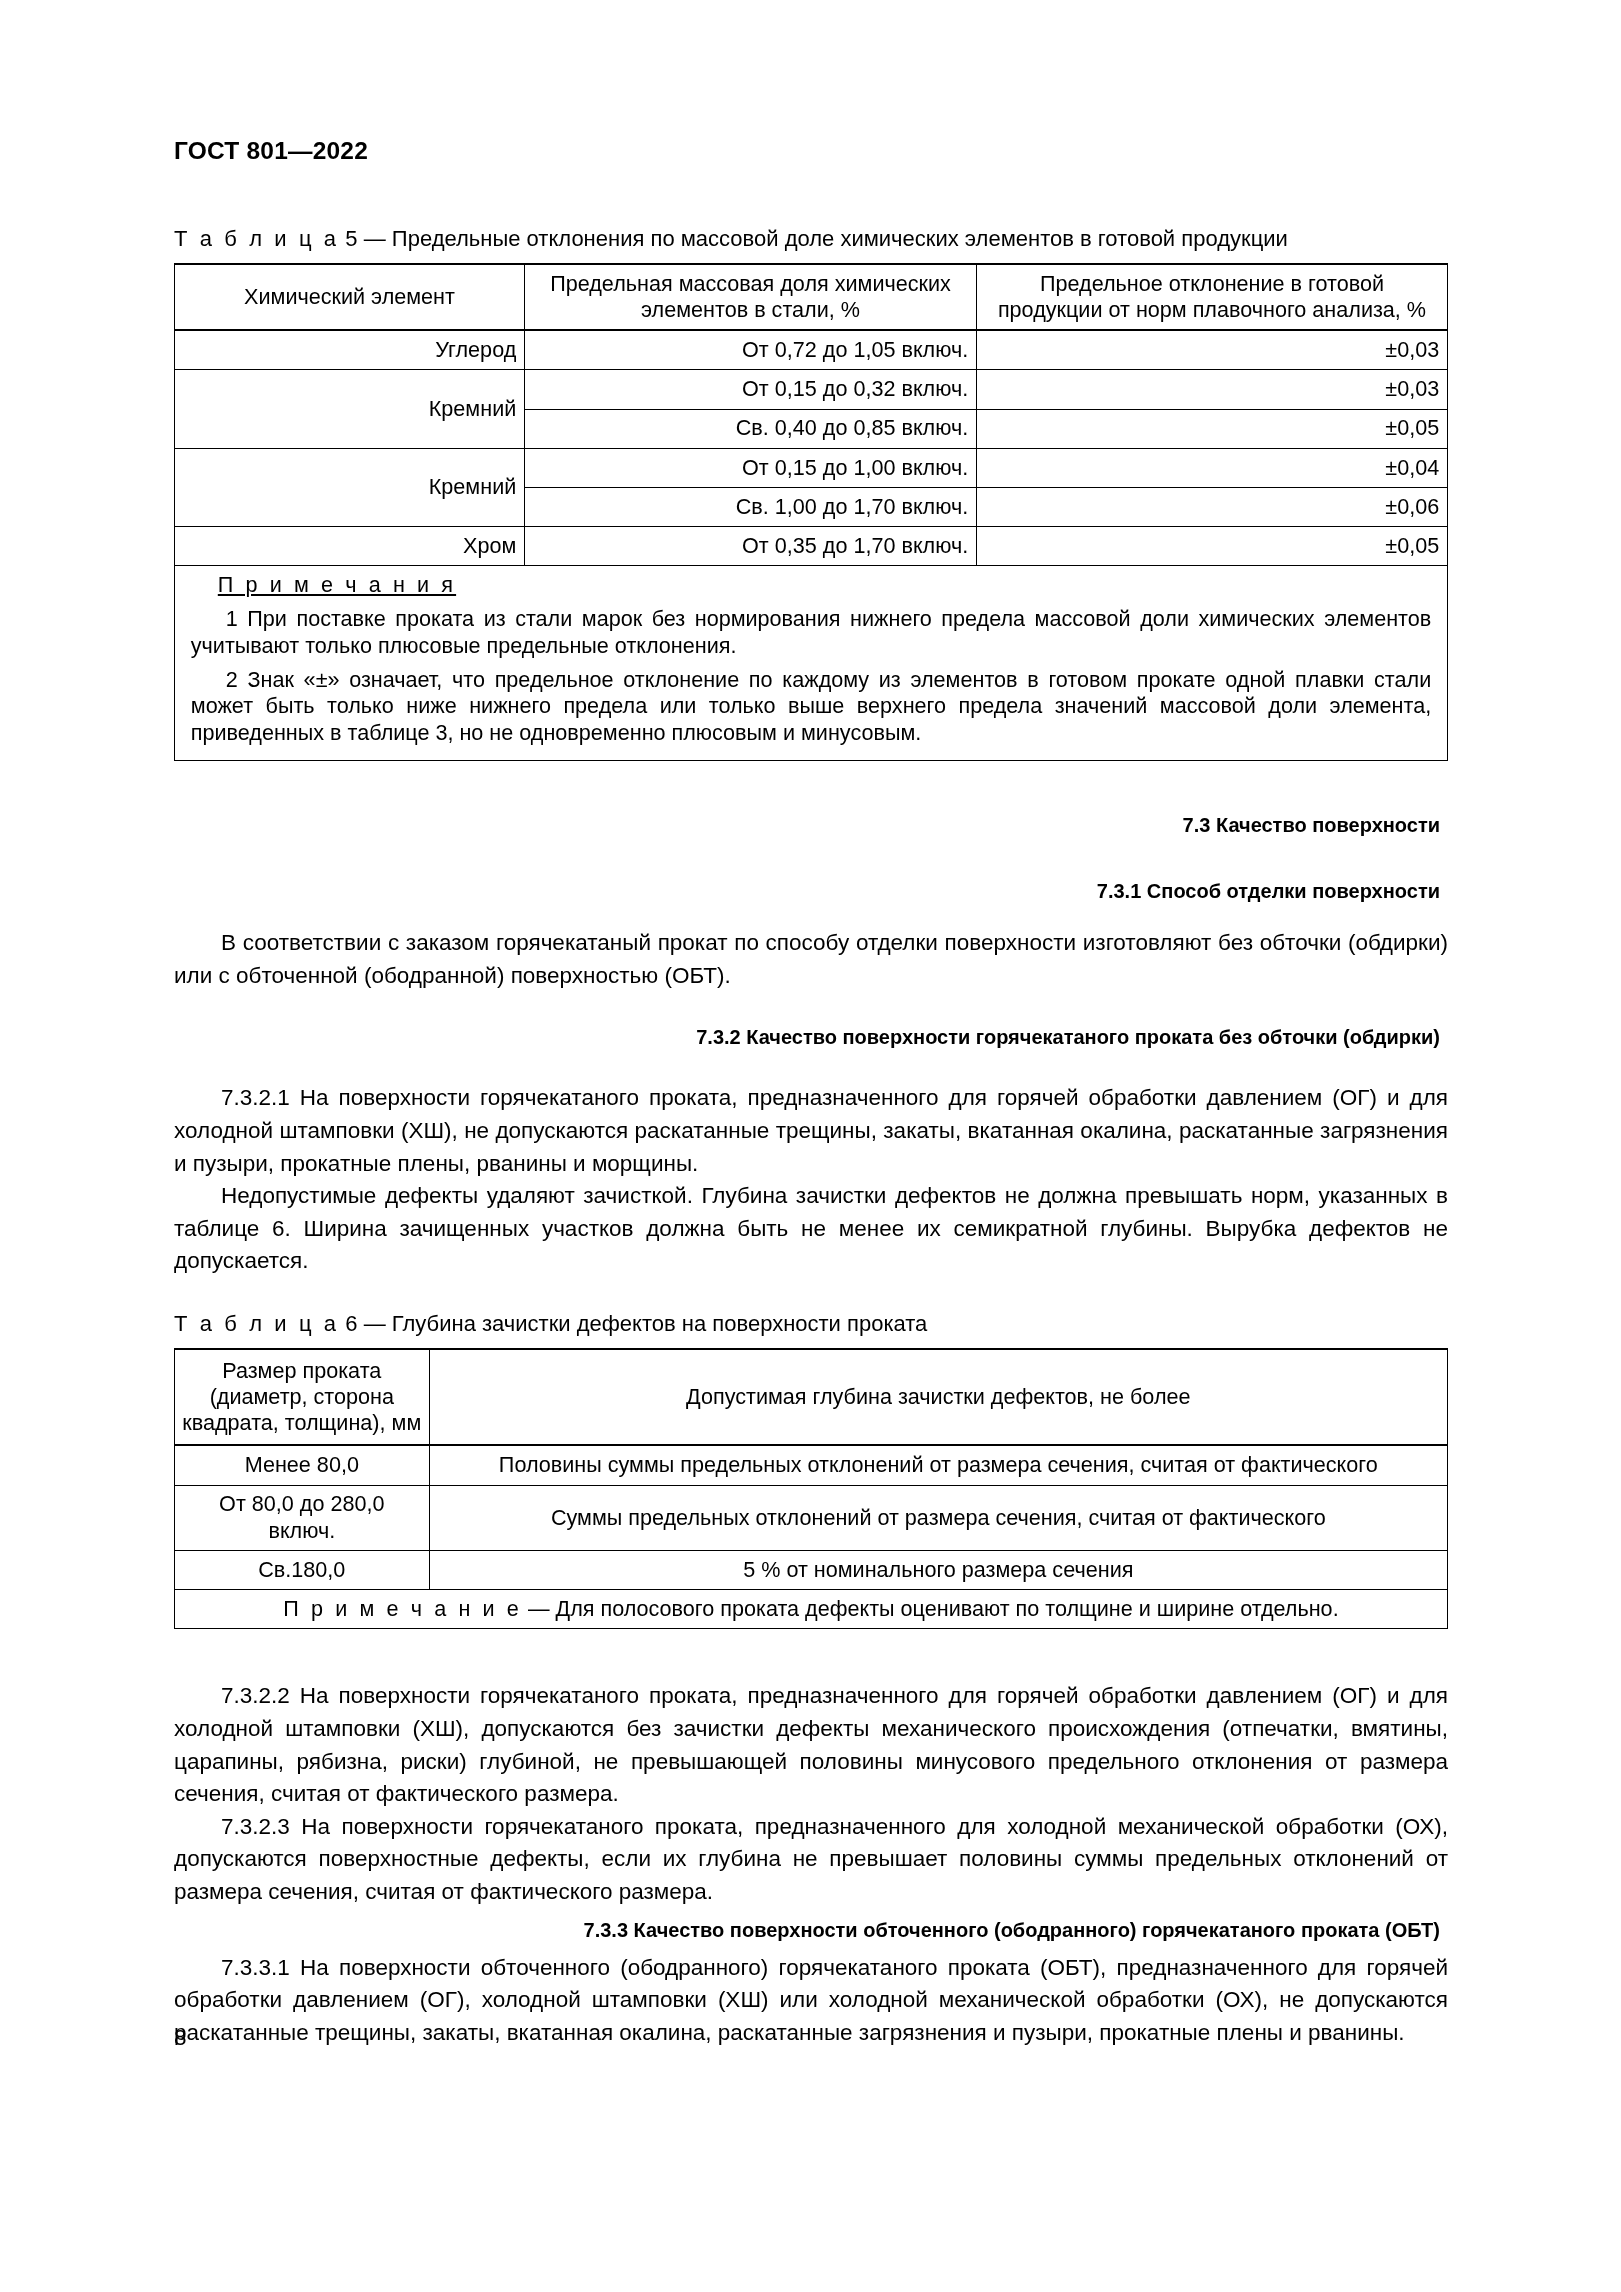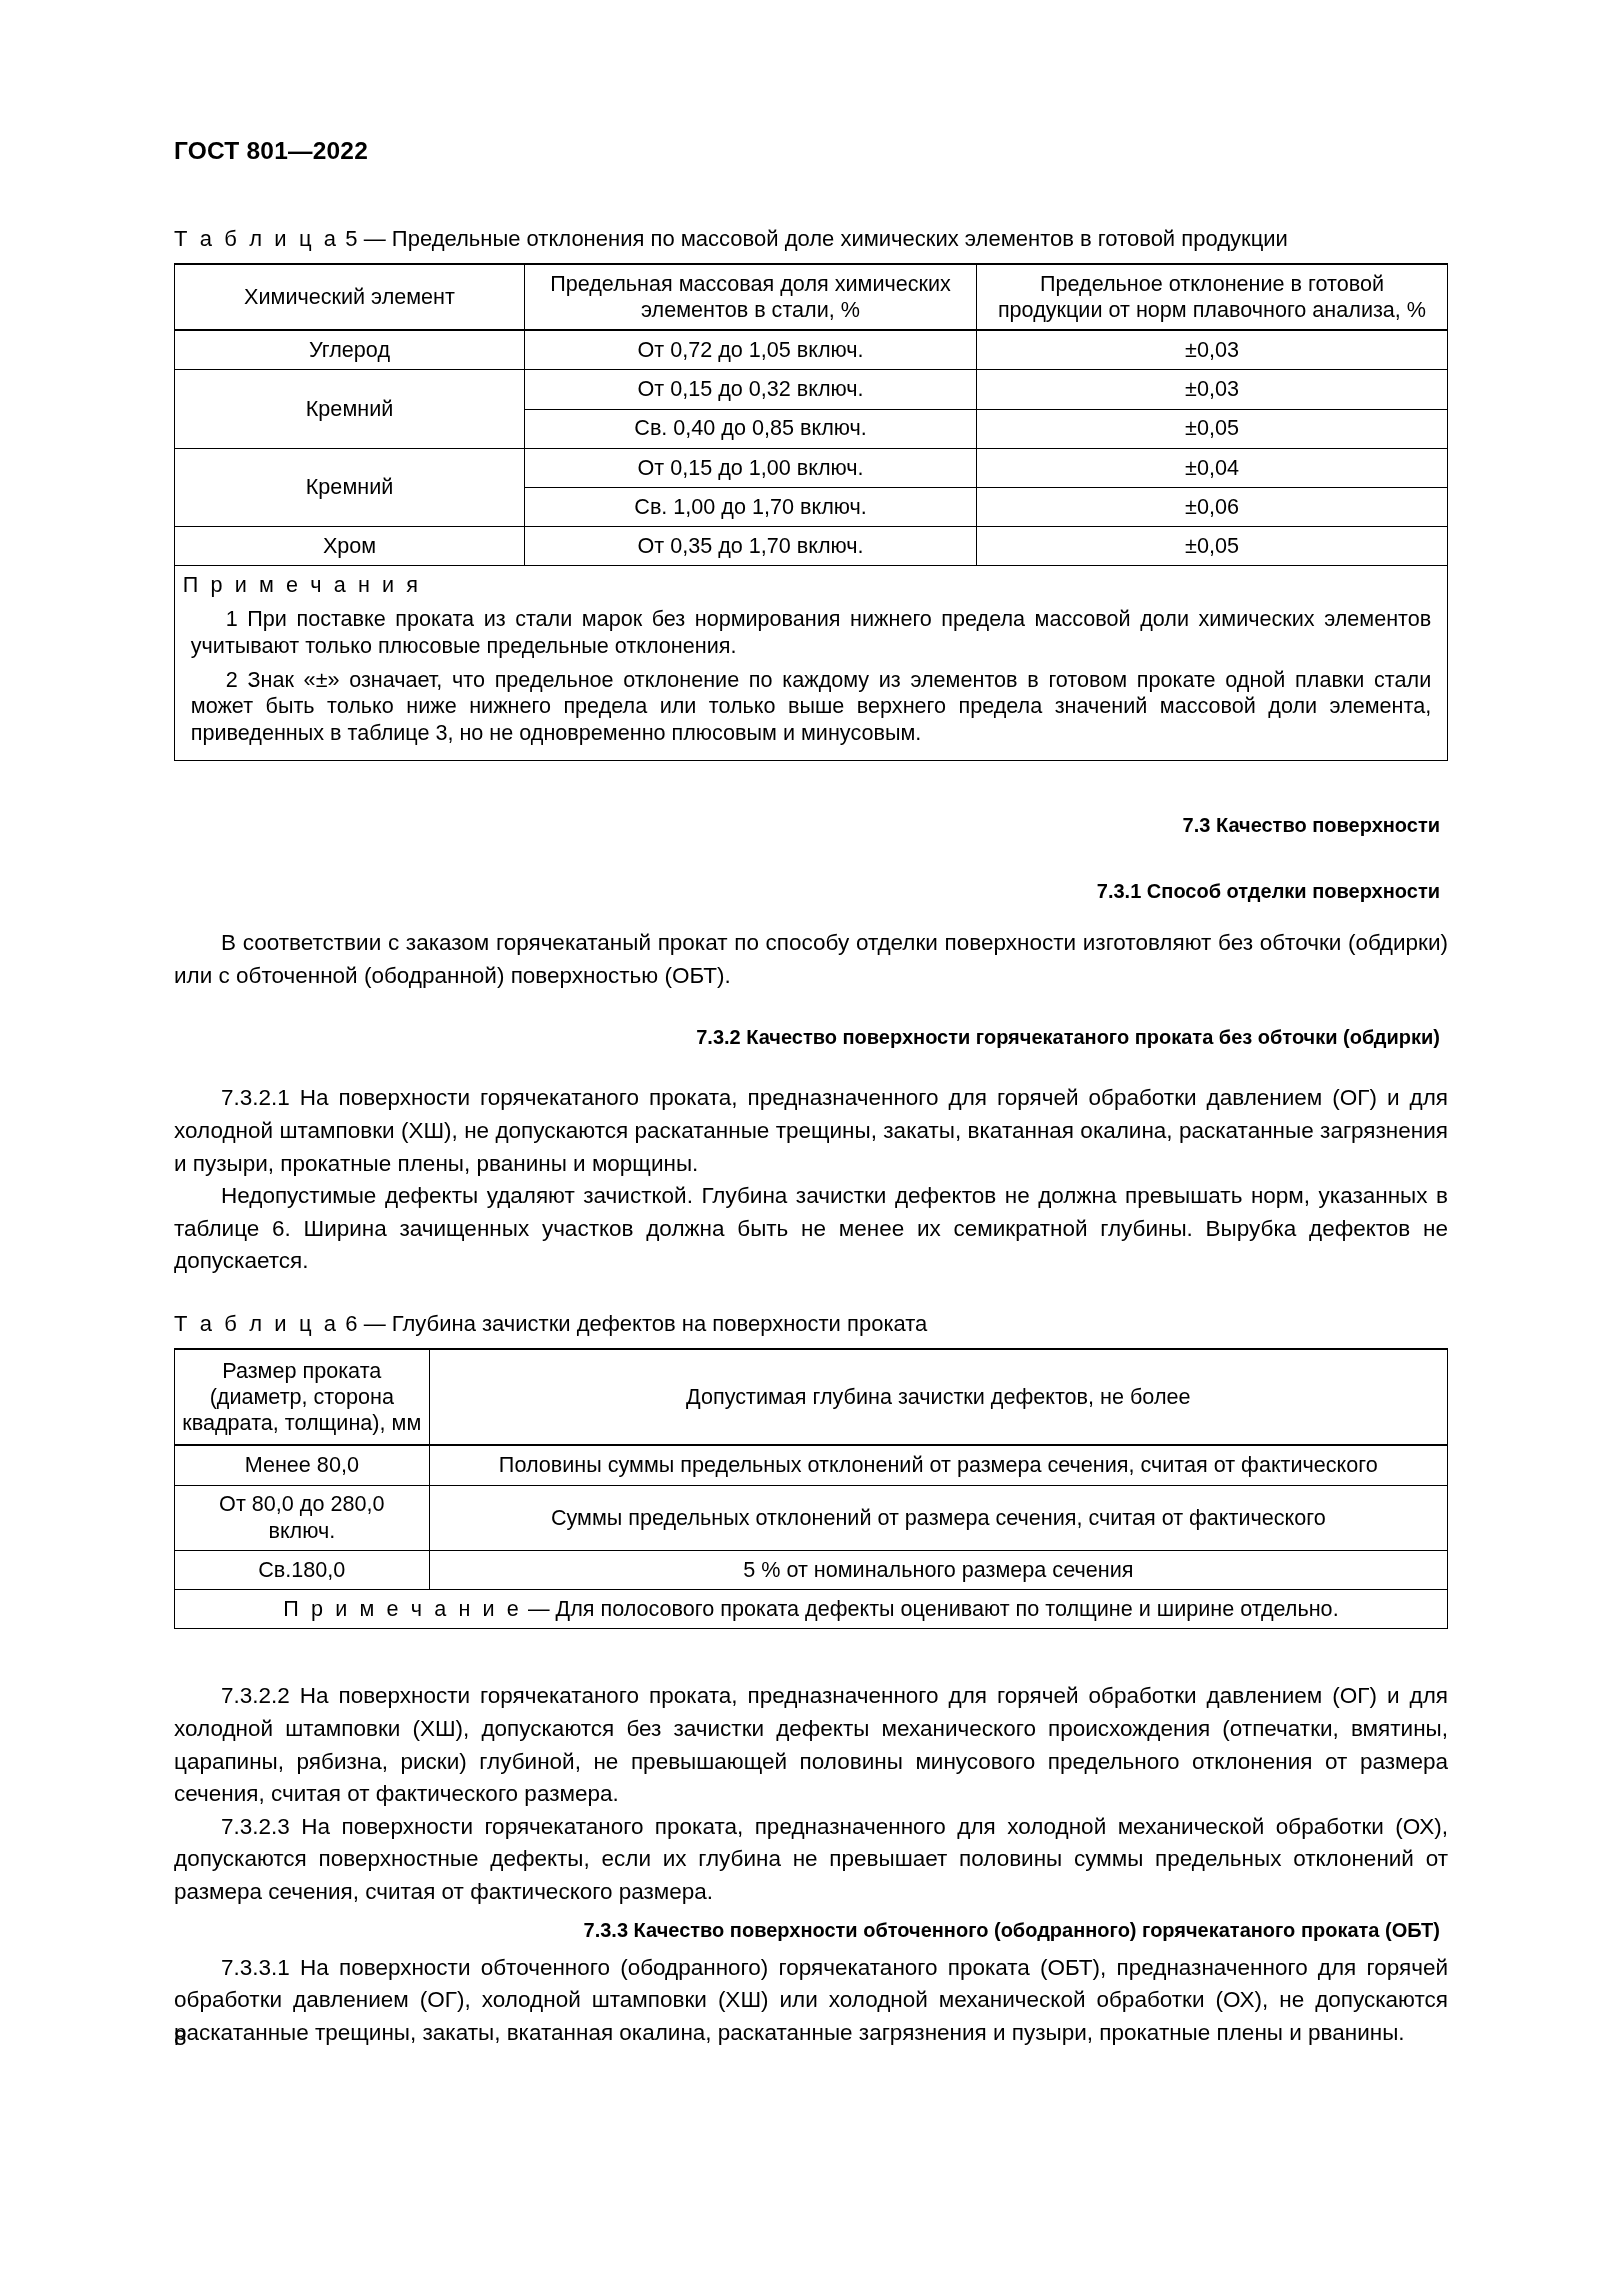--- a/index.html
+++ b/index.html
@@ -52,31 +52,33 @@
     padding: 5.9px 7.8px;
     font-weight: normal;
     vertical-align: middle;
     line-height: 1.22;
   }
   table.gost thead td {
     text-align: center;
     border-bottom-width: 2.5px;
   }
   table.gost .outer-top td { border-top-width: 2.5px; }
-  .c { text-align: center; }
+  .c { text-align: right; }
   .l { text-align: center; }
   .notecell {
     text-align: left;
     padding: 6.9px 9.8px 10.8px 9.8px;
     line-height: 1.45;
     font-size: 21.6px;
   }
   .notecell .note-title {
     display: block;
+    margin-left: 35px;
     margin-bottom: 2px;
+    text-decoration: underline;
   }
   .notecell p {
     margin: 8px;
     text-indent: 35px;
     text-align: justify;
   }
   .note-inline {
     text-align: center;
     padding: 8.8px 9.8px 9.8px 9.8px;
     line-height: 1.4;

